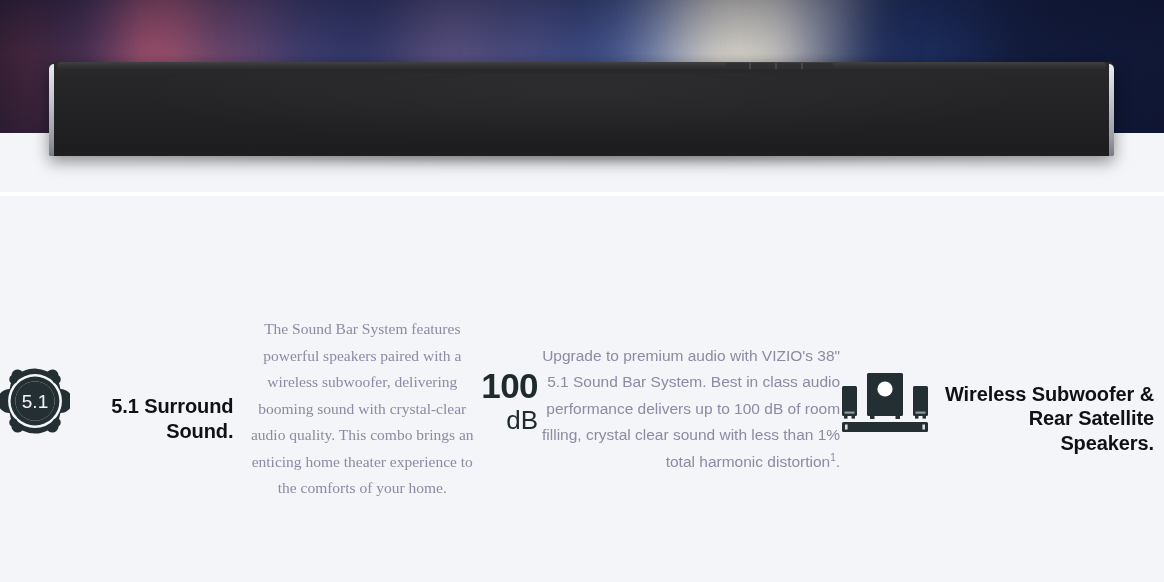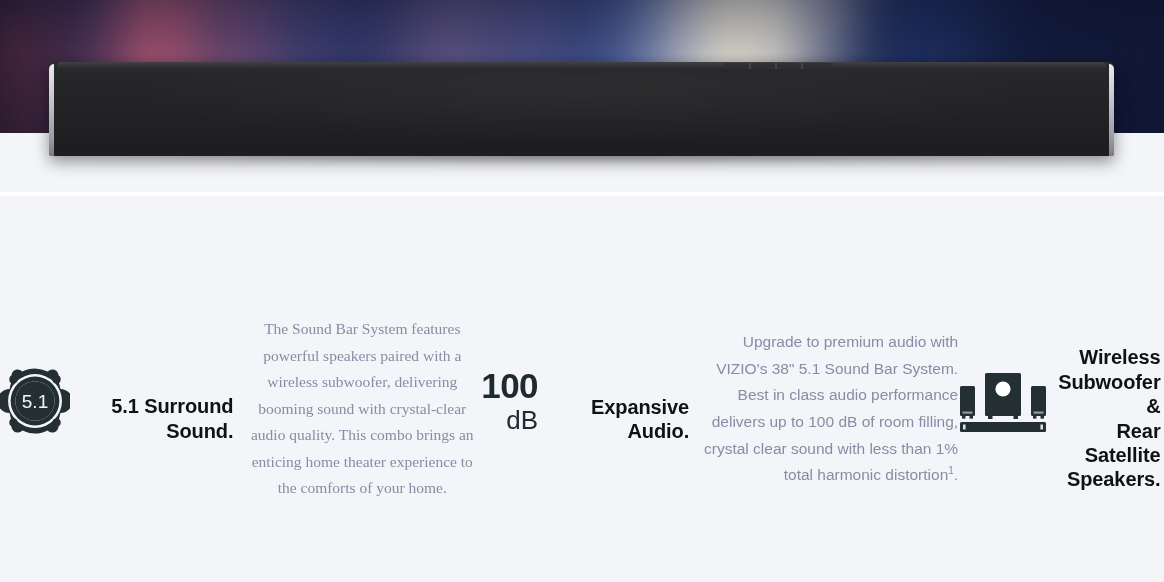--- a/index.html
+++ b/index.html
@@ -267,21 +267,20 @@
     <p class="col-body b-gap-1">The Sound Bar System features powerful speakers paired with a wireless subwoofer, delivering booming sound with crystal-clear audio quality. This combo brings an enticing home theater experience to the comforts of your home.</p>
   </div>
 
   <div class="col">
     <div class="icon-wrap">
       <div class="stat">
         <span class="stat-num">100</span>
         <span class="stat-unit">dB</span>
       </div>
     </div>
-    <h3 class="col-title t-gap-2">Expansive Audio.</h3>
     <p class="col-body b-gap-2"><span>Upgrade to premium audio with VIZIO's 38" 5.1 Sound Bar System. Best in class audio performance delivers up to 100 dB of room filling, crystal clear sound with less than 1% total harmonic distortion</span><sup>1</sup><span>.</span></p>
   </div>
 
   <div class="col">
     <div class="icon-wrap">
       <svg width="90" height="62" viewBox="0 0 90 62" aria-hidden="true">
         <g fill="#232f33">
 
           <rect x="2" y="16" width="15" height="30" rx="1.5"></rect>
           <rect x="4.5" y="41.5" width="10" height="2.2" fill="#8d9a9c"></rect>

